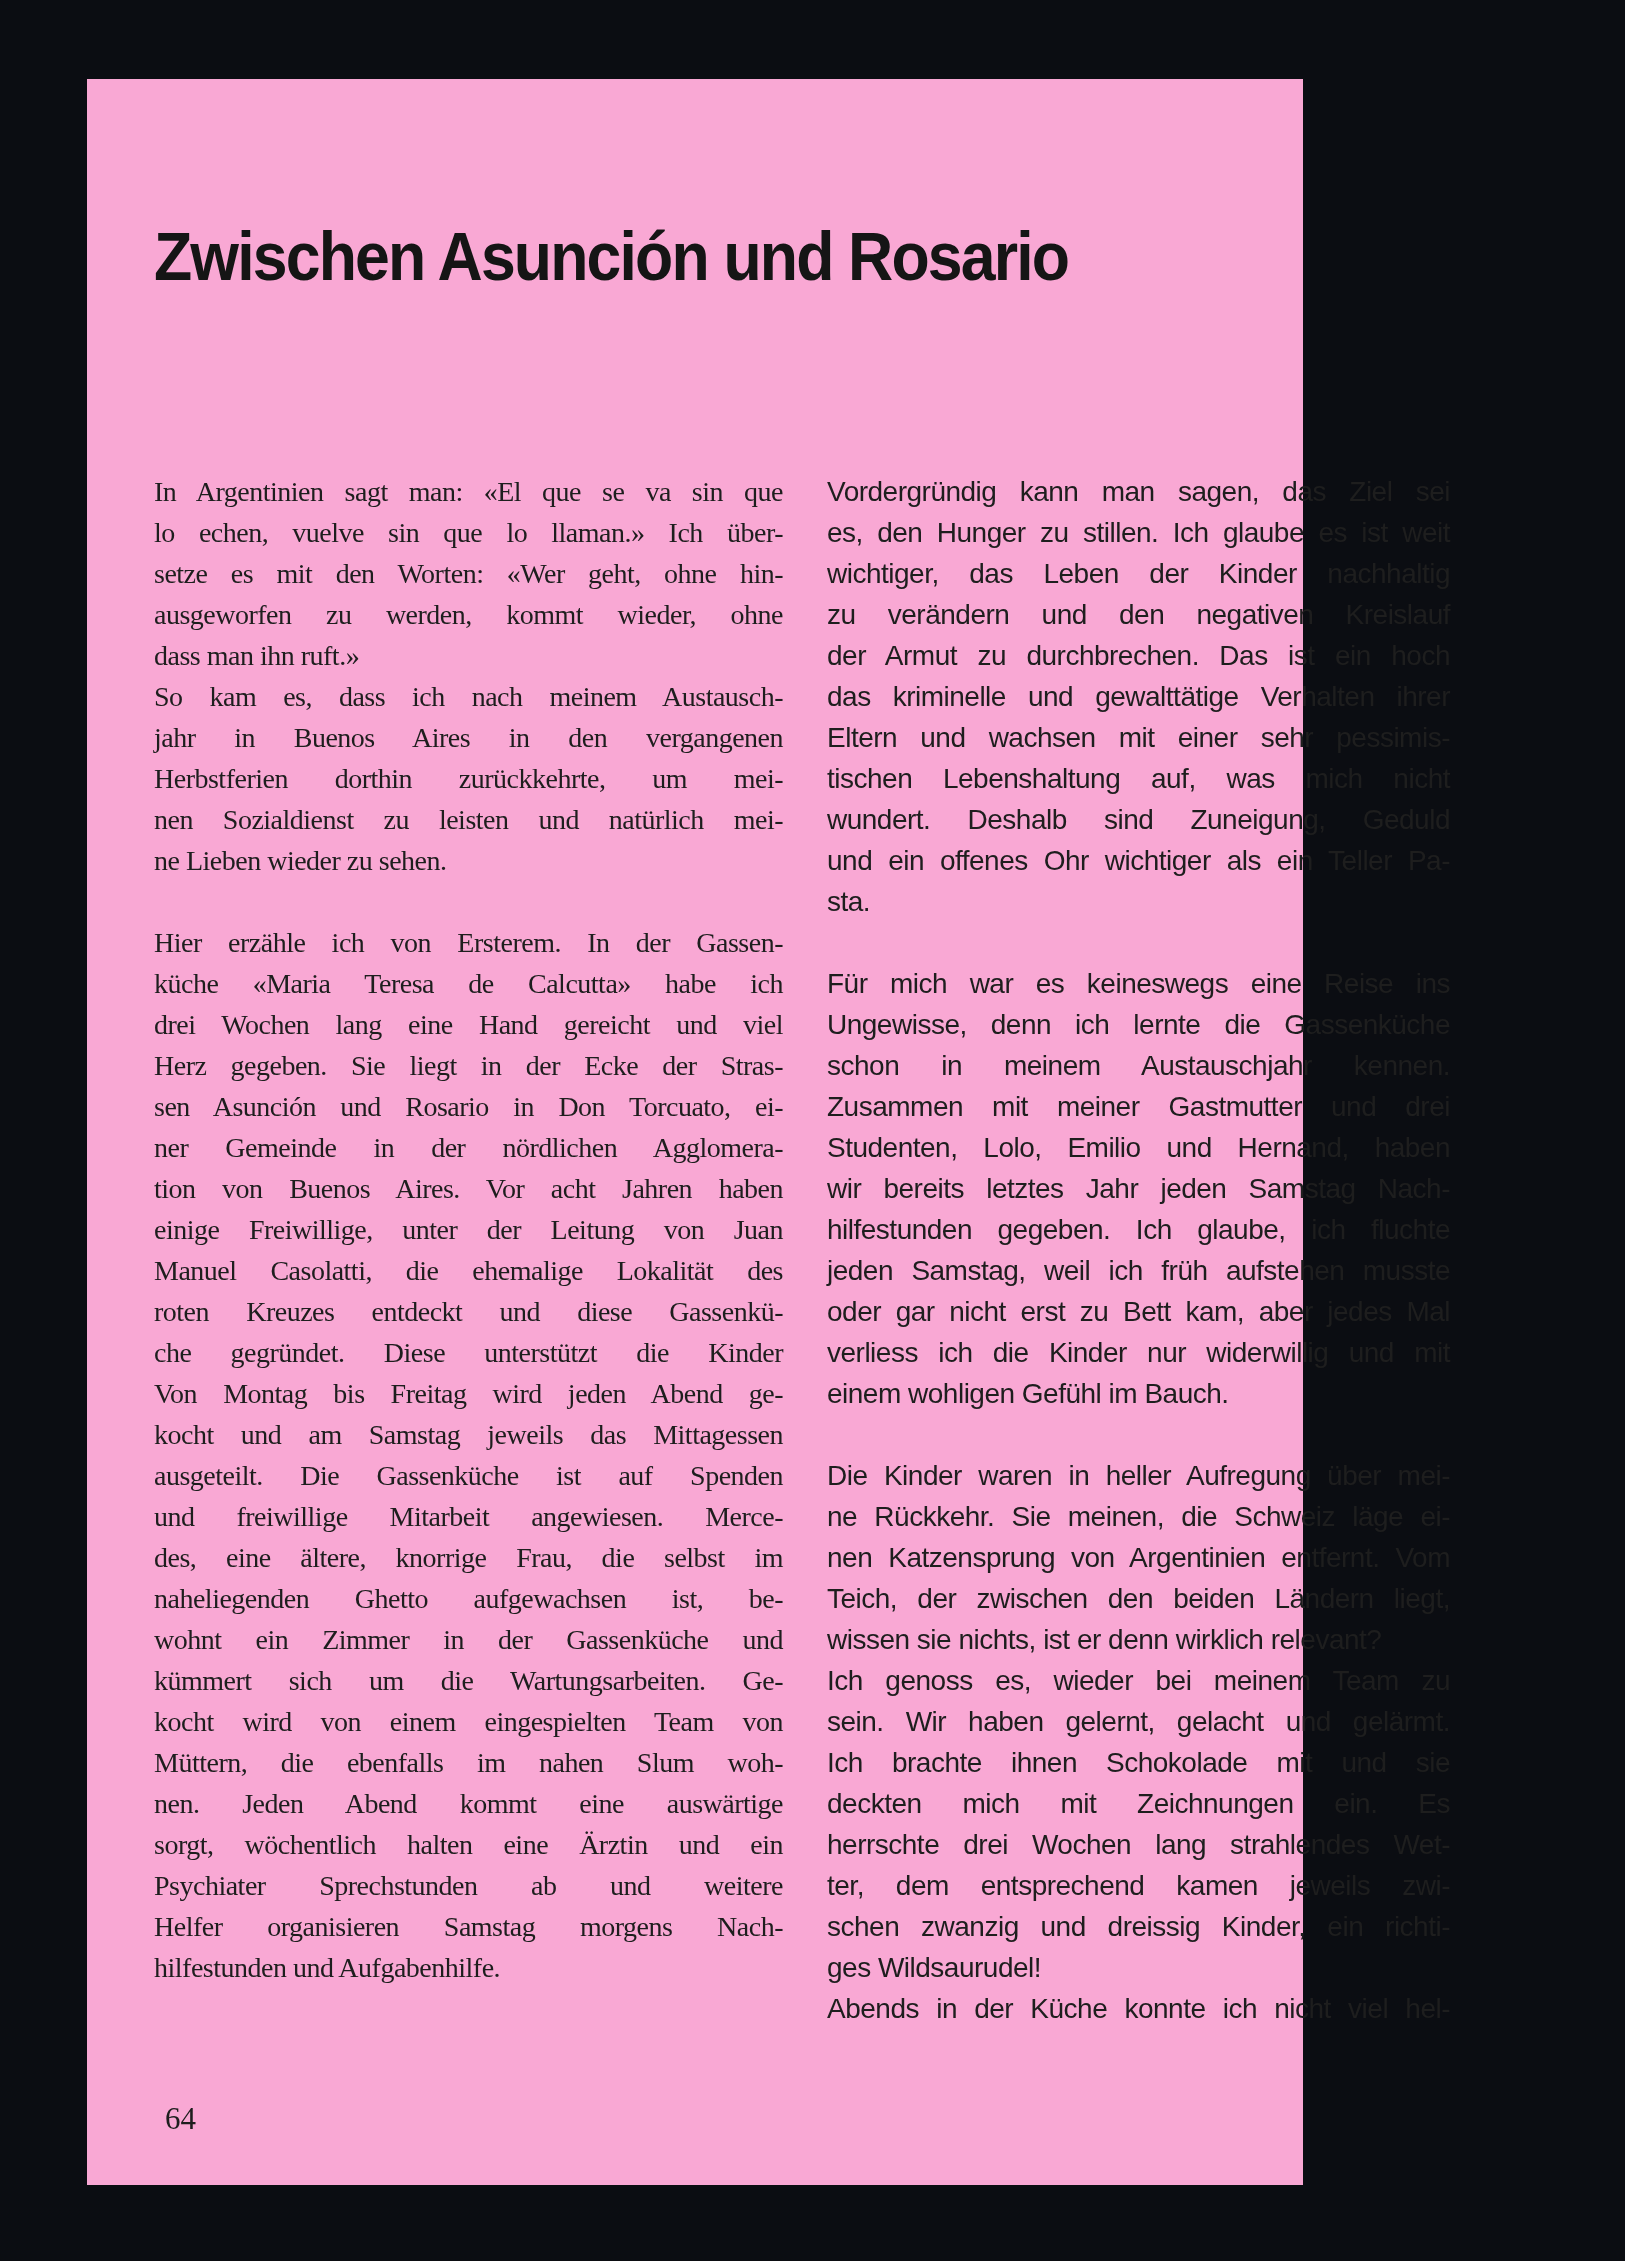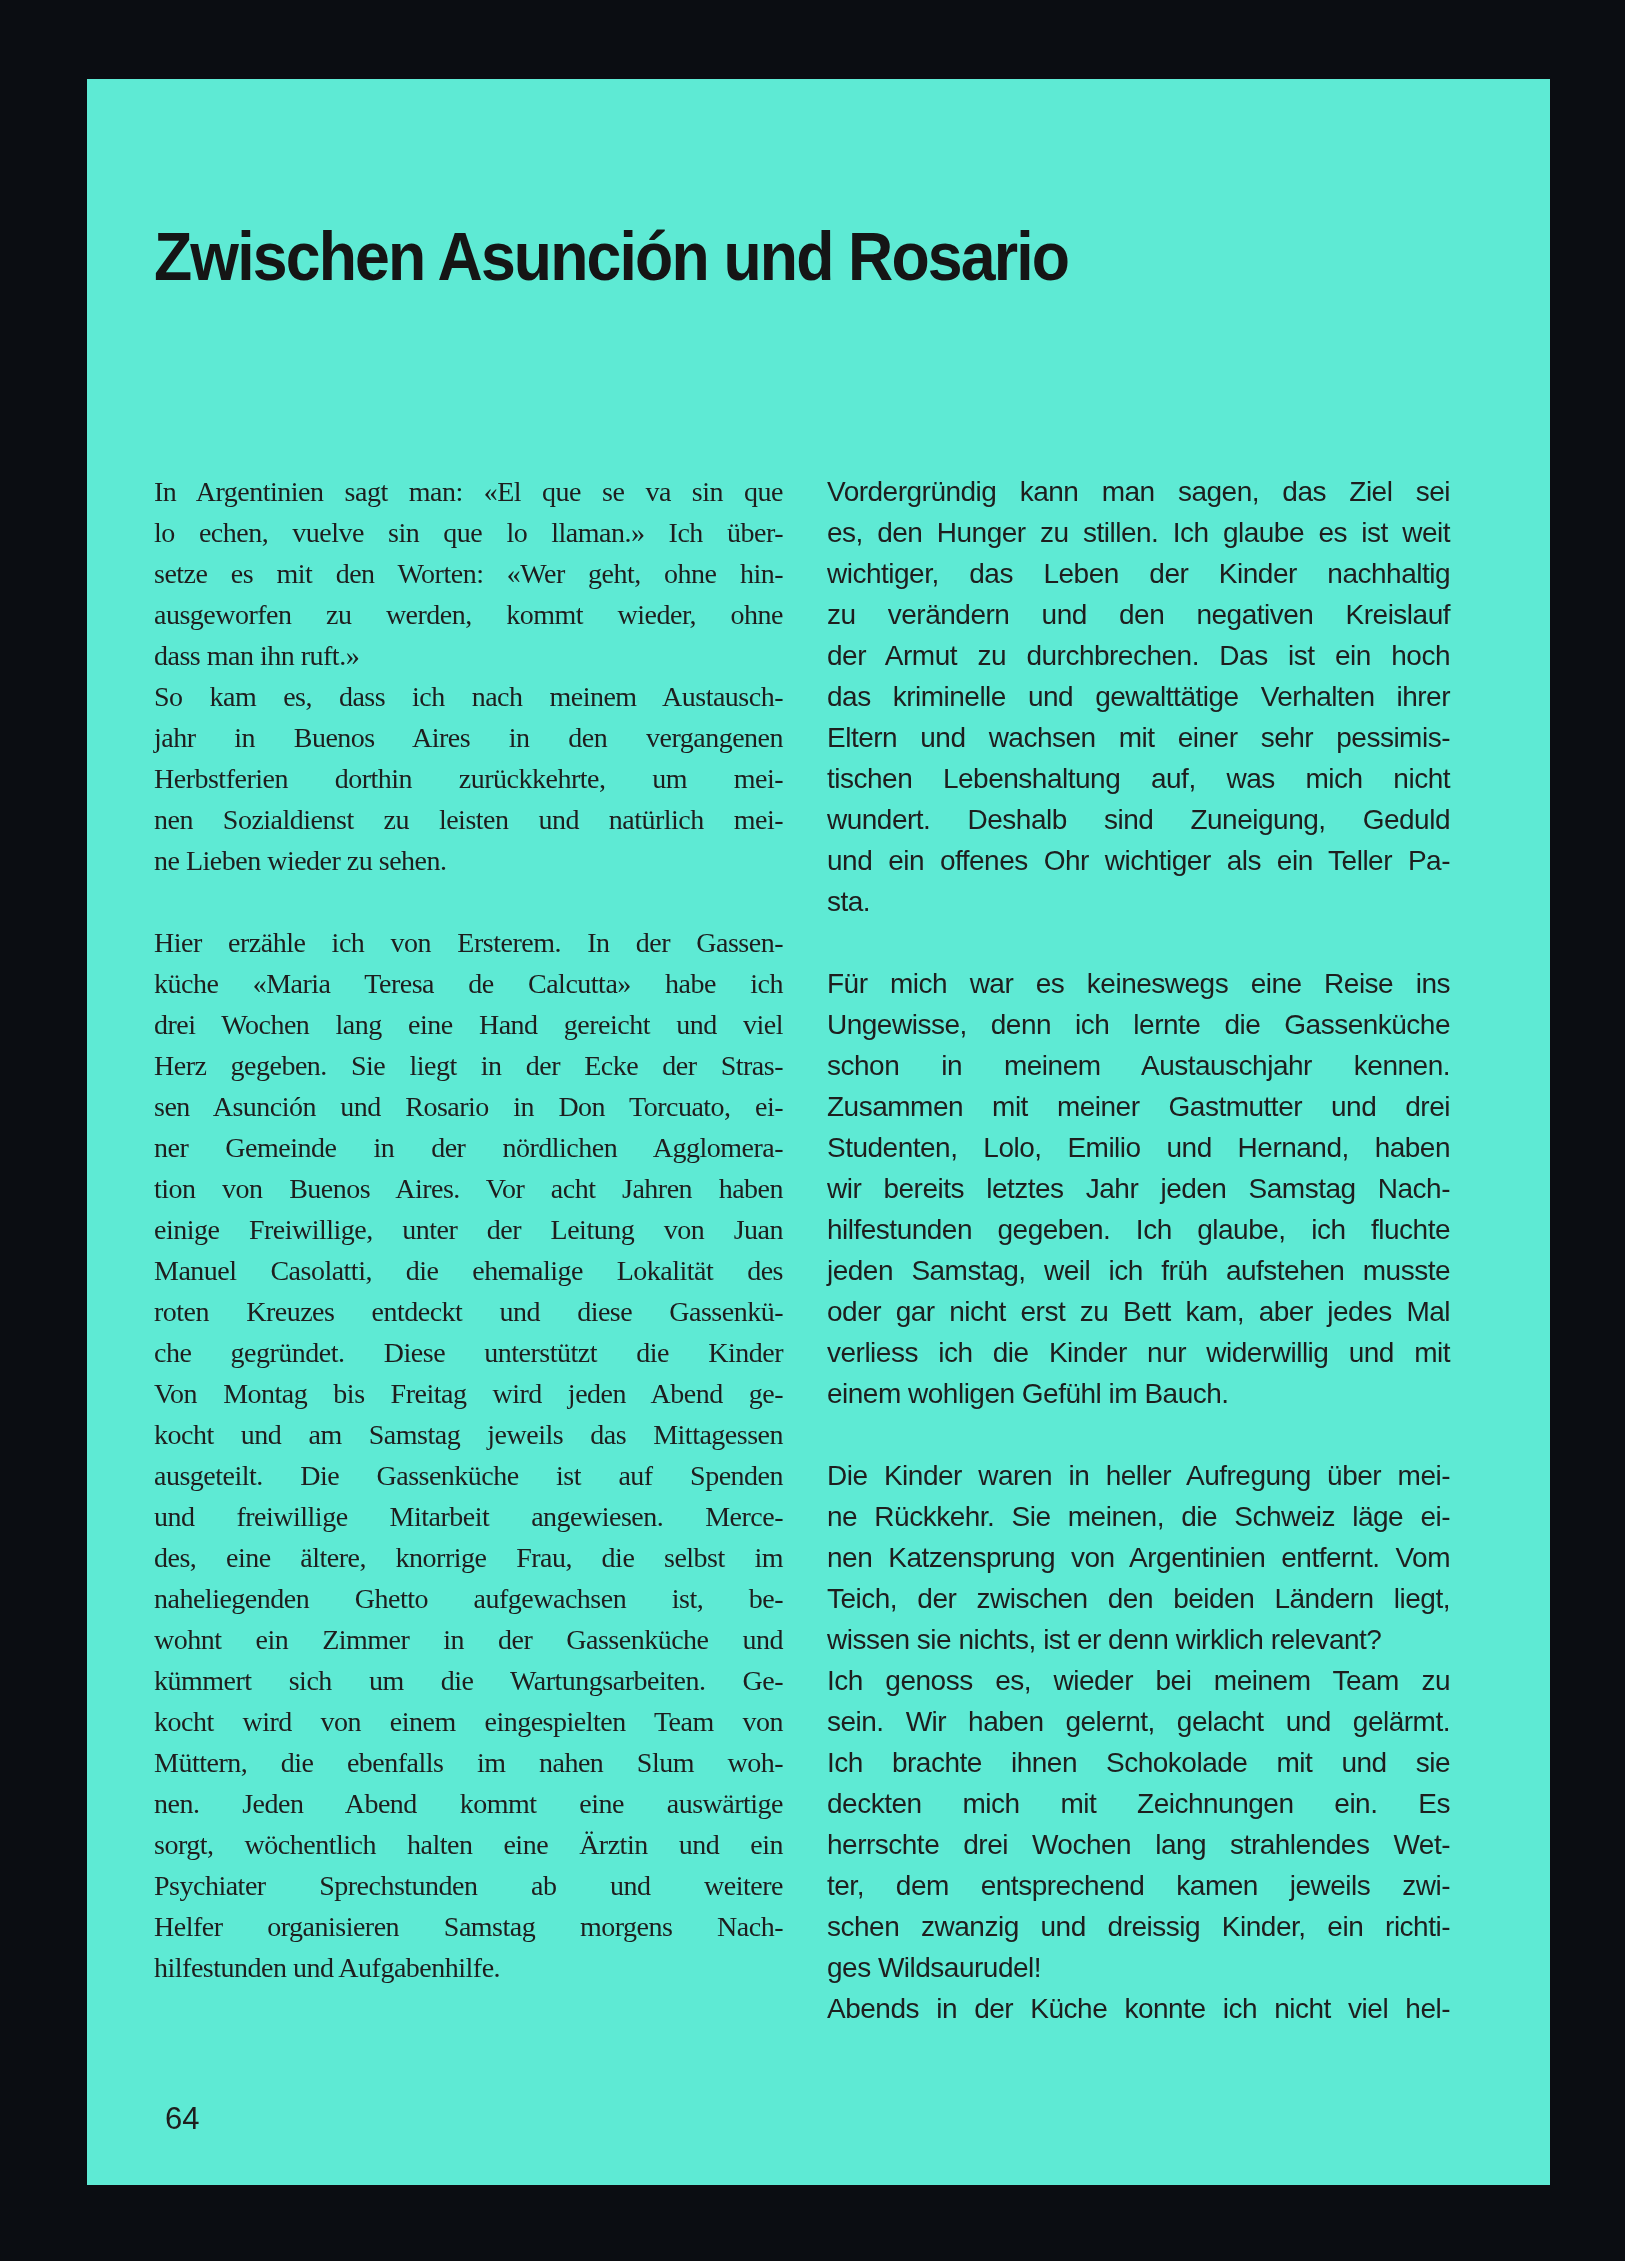--- a/index.html
+++ b/index.html
@@ -10,23 +10,23 @@
   body {
     width: 1626px;
     height: 2261px;
     position: relative;
     overflow: hidden;
   }
   .page {
     position: absolute;
     left: 87px;
     top: 79px;
-    width: 1463px;
+    width: 1216px;
     height: 2106px;
-    background: #5eead4;
+    background: #f9a8d4;
   }
   .title {
     position: absolute;
     left: 67px;
     top: 137px;
     margin: 0;
     font-family: "Liberation Sans", sans-serif;
     font-weight: bold;
     font-size: 68px;
     line-height: 81px;
@@ -59,21 +59,21 @@
     text-align-last: left;
   }
   .gap {
     display: block;
     height: 41px;
   }
   .page-number {
     position: absolute;
     left: 78px;
     top: 2019px;
-    font-family: Liberation Sans, sans-serif;
+    font-family: Liberation Serif, serif;
     font-size: 31px;
     line-height: 41px;
     color: #1e1e1e;
   }
 </style>
 </head>
 <body>
 
 <div class="page">
   <h1 class="title">Zwischen Asunción und Rosario</h1>

